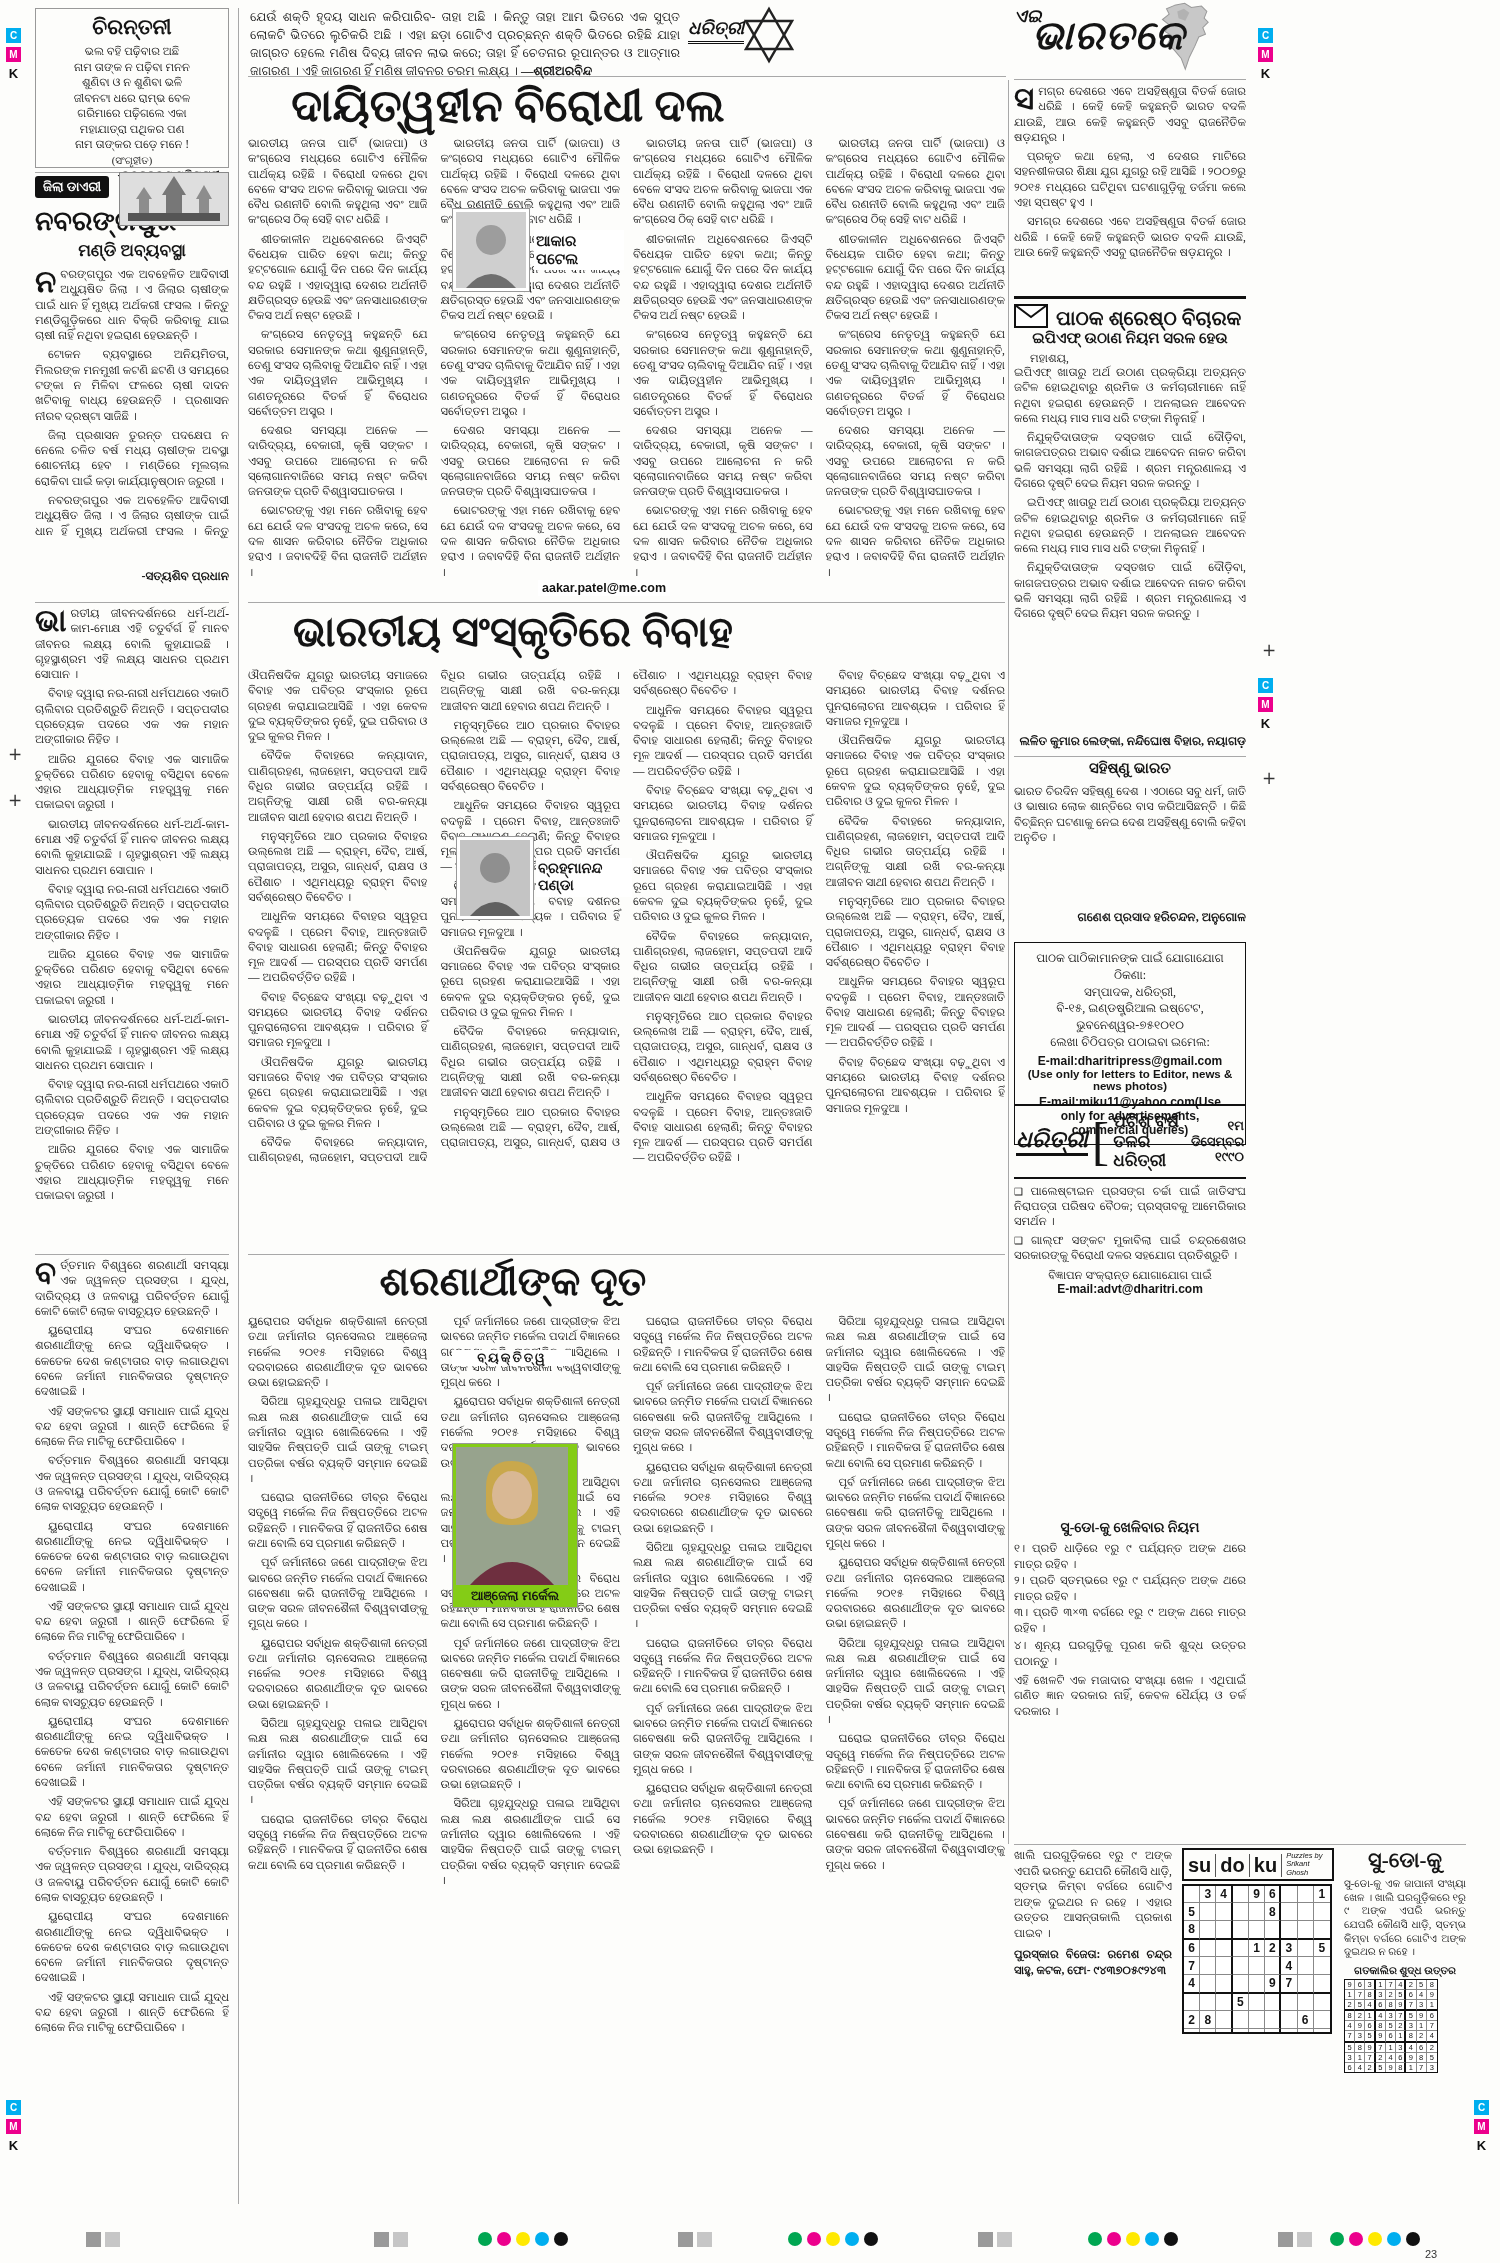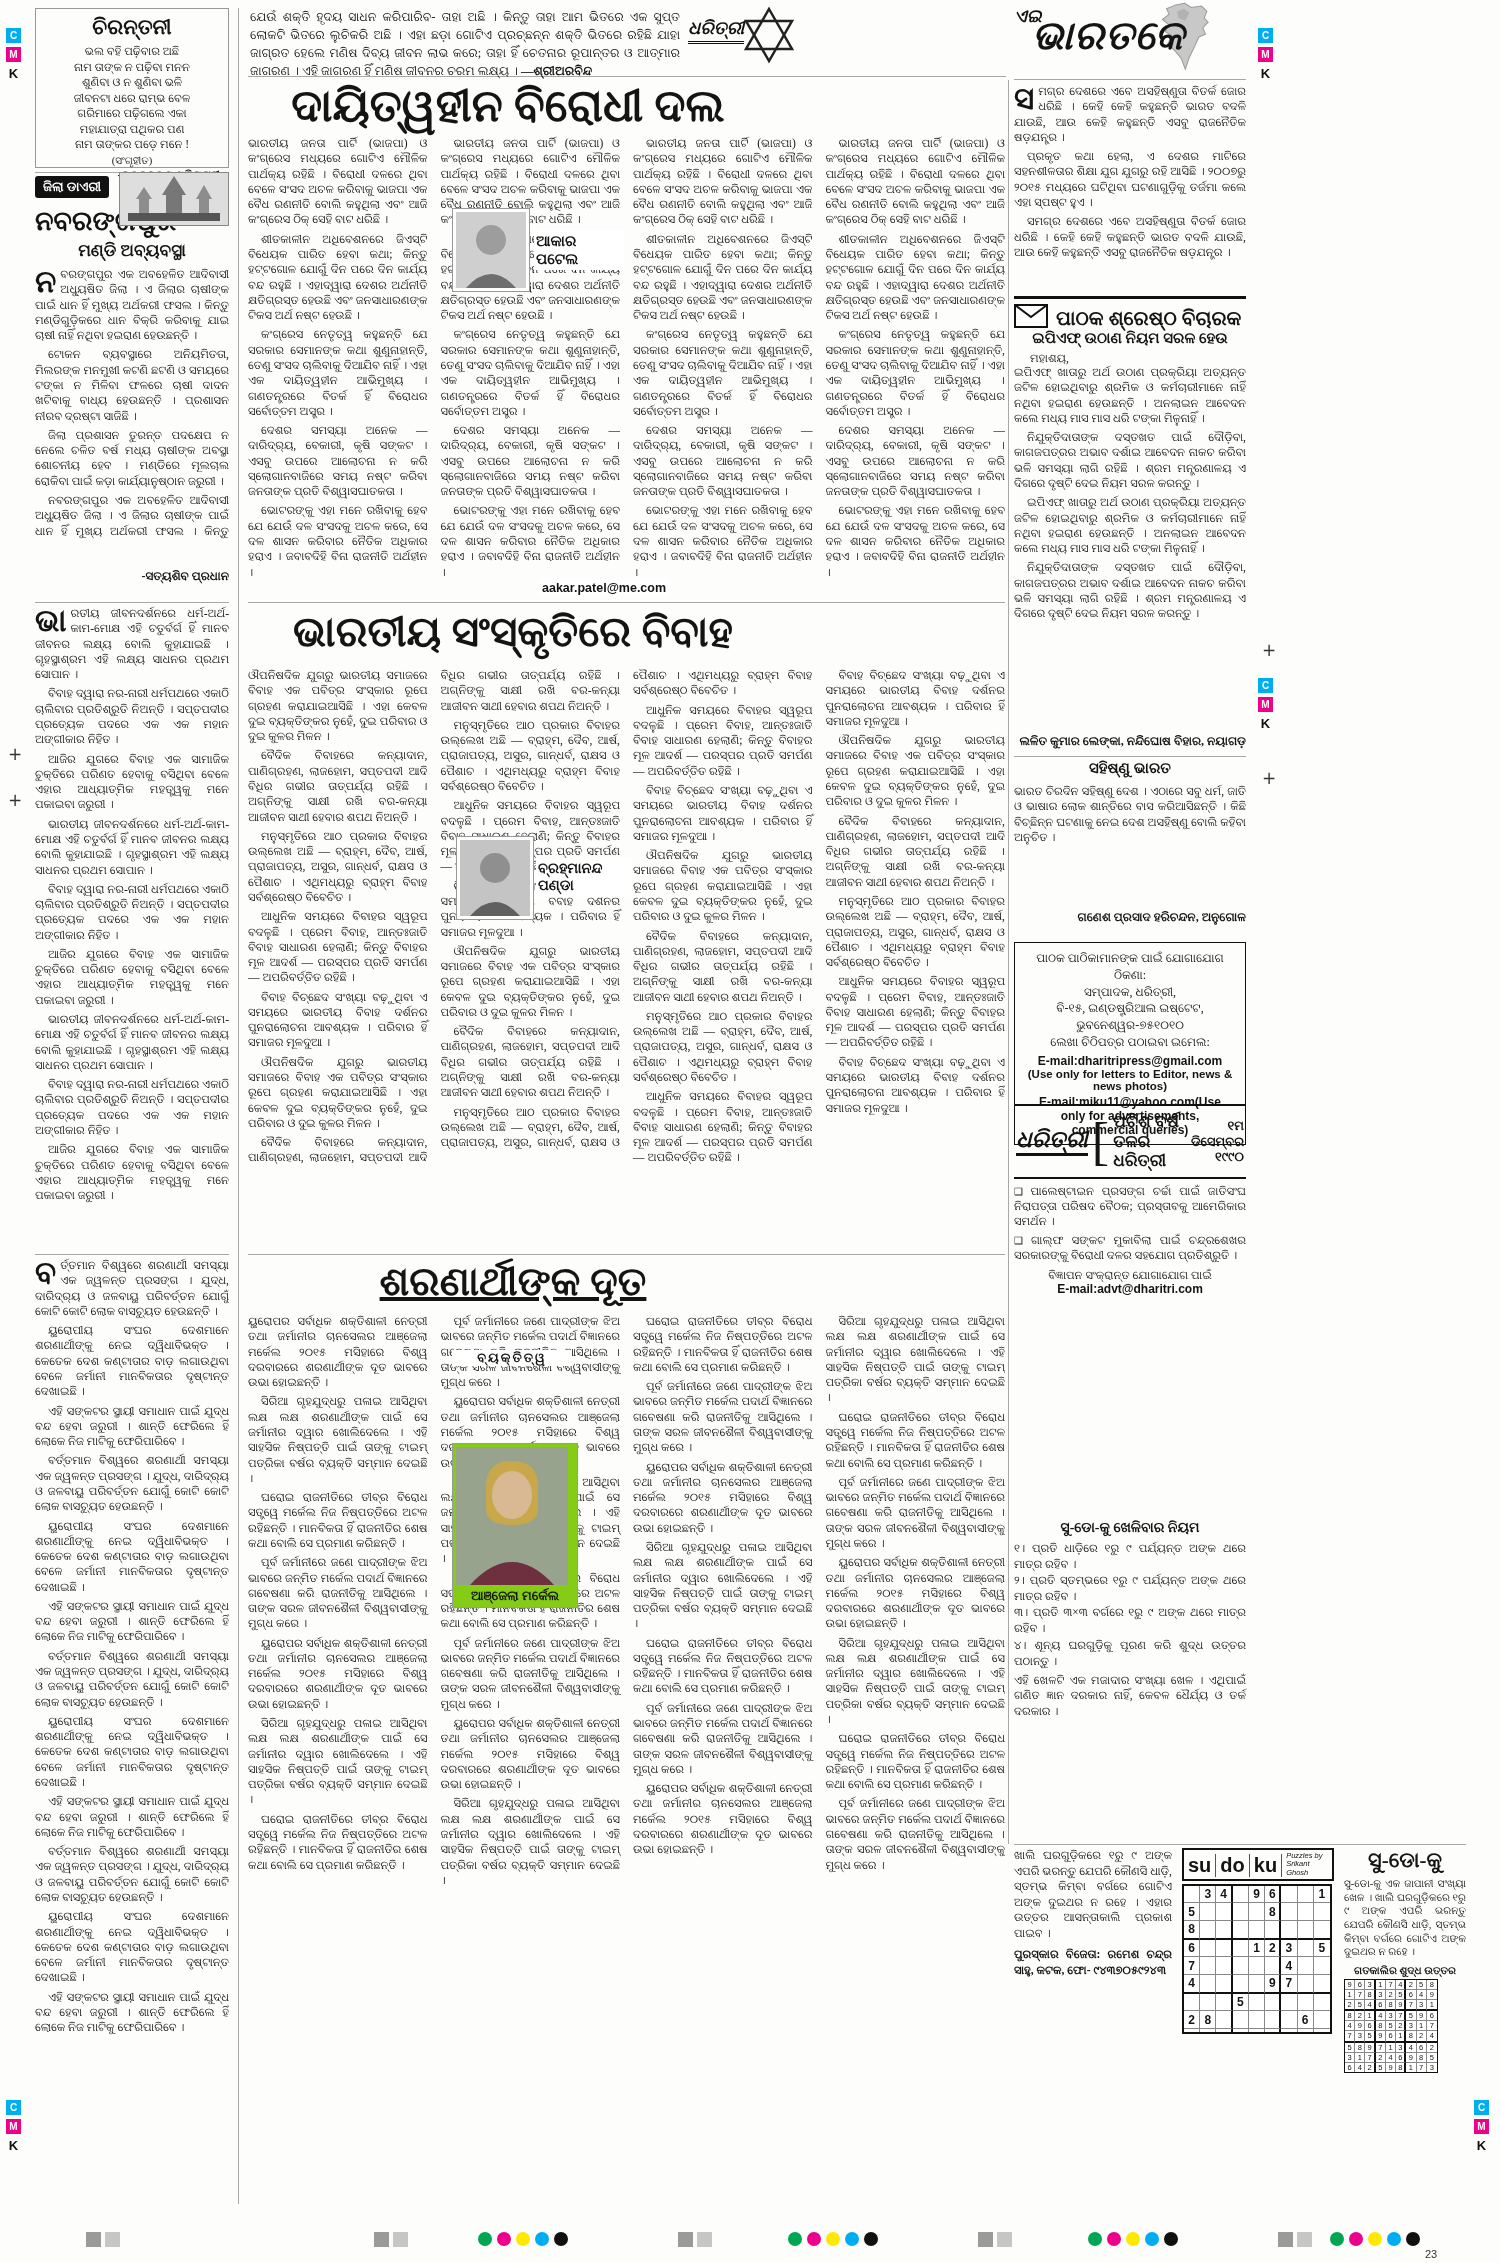--- a/index.html
+++ b/index.html
@@ -414,21 +414,21 @@
     </section>
   <div id="marr-photo" class="ph">
     <svg width="70" height="76" viewBox="0 0 70 76">
       <rect width="70" height="76" fill="#c4c4c4"></rect>
       <circle cx="35" cy="28" r="15" fill="#8f8f8f"></circle>
       <path d="M10 76 Q35 48 60 76 Z" fill="#606060"></path>
     </svg>
   </div>
   <div id="marr-caption" class="overlay">ବ୍ରହ୍ମାନନ୍ଦ ପଣ୍ଡା</div>
 
-  <h1 id="ref-head" style="margin:0;text-decoration:underline;">ଶରଣାର୍ଥୀଙ୍କ ଦୂତ</h1>
+  <h1 id="ref-head" style="margin:0;">ଶରଣାର୍ଥୀଙ୍କ ଦୂତ</h1>
   <section id="ref-body" class="article cols4 clip">
       <p>ୟୁରୋପର ସର୍ବାଧିକ ଶକ୍ତିଶାଳୀ ନେତ୍ରୀ ତଥା ଜର୍ମାନୀର ଚାନସେଲର ଆଞ୍ଜେଲା ମର୍କେଲ ୨୦୧୫ ମସିହାରେ ବିଶ୍ୱ ଦରବାରରେ ଶରଣାର୍ଥୀଙ୍କ ଦୂତ ଭାବରେ ଉଭା ହୋଇଛନ୍ତି ।</p>
       <p>ସିରିଆ ଗୃହଯୁଦ୍ଧରୁ ପଳାଇ ଆସିଥିବା ଲକ୍ଷ ଲକ୍ଷ ଶରଣାର୍ଥୀଙ୍କ ପାଇଁ ସେ ଜର୍ମାନୀର ଦ୍ୱାର ଖୋଲିଦେଲେ । ଏହି ସାହସିକ ନିଷ୍ପତ୍ତି ପାଇଁ ତାଙ୍କୁ ଟାଇମ୍ ପତ୍ରିକା ବର୍ଷର ବ୍ୟକ୍ତି ସମ୍ମାନ ଦେଇଛି ।</p>
       <p>ଘରୋଇ ରାଜନୀତିରେ ତୀବ୍ର ବିରୋଧ ସତ୍ତ୍ୱେ ମର୍କେଲ ନିଜ ନିଷ୍ପତ୍ତିରେ ଅଟଳ ରହିଛନ୍ତି । ମାନବିକତା ହିଁ ରାଜନୀତିର ଶେଷ କଥା ବୋଲି ସେ ପ୍ରମାଣ କରିଛନ୍ତି ।</p>
       <p>ପୂର୍ବ ଜର୍ମାନୀରେ ଜଣେ ପାଦ୍ରୀଙ୍କ ଝିଅ ଭାବରେ ଜନ୍ମିତ ମର୍କେଲ ପଦାର୍ଥ ବିଜ୍ଞାନରେ ଗବେଷଣା କରି ରାଜନୀତିକୁ ଆସିଥିଲେ । ତାଙ୍କ ସରଳ ଜୀବନଶୈଳୀ ବିଶ୍ୱବାସୀଙ୍କୁ ମୁଗ୍ଧ କରେ ।</p>
       <p>ୟୁରୋପର ସର୍ବାଧିକ ଶକ୍ତିଶାଳୀ ନେତ୍ରୀ ତଥା ଜର୍ମାନୀର ଚାନସେଲର ଆଞ୍ଜେଲା ମର୍କେଲ ୨୦୧୫ ମସିହାରେ ବିଶ୍ୱ ଦରବାରରେ ଶରଣାର୍ଥୀଙ୍କ ଦୂତ ଭାବରେ ଉଭା ହୋଇଛନ୍ତି ।</p>
       <p>ସିରିଆ ଗୃହଯୁଦ୍ଧରୁ ପଳାଇ ଆସିଥିବା ଲକ୍ଷ ଲକ୍ଷ ଶରଣାର୍ଥୀଙ୍କ ପାଇଁ ସେ ଜର୍ମାନୀର ଦ୍ୱାର ଖୋଲିଦେଲେ । ଏହି ସାହସିକ ନିଷ୍ପତ୍ତି ପାଇଁ ତାଙ୍କୁ ଟାଇମ୍ ପତ୍ରିକା ବର୍ଷର ବ୍ୟକ୍ତି ସମ୍ମାନ ଦେଇଛି ।</p>
       <p>ଘରୋଇ ରାଜନୀତିରେ ତୀବ୍ର ବିରୋଧ ସତ୍ତ୍ୱେ ମର୍କେଲ ନିଜ ନିଷ୍ପତ୍ତିରେ ଅଟଳ ରହିଛନ୍ତି । ମାନବିକତା ହିଁ ରାଜନୀତିର ଶେଷ କଥା ବୋଲି ସେ ପ୍ରମାଣ କରିଛନ୍ତି ।</p>
       <p>ପୂର୍ବ ଜର୍ମାନୀରେ ଜଣେ ପାଦ୍ରୀଙ୍କ ଝିଅ ଭାବରେ ଜନ୍ମିତ ମର୍କେଲ ପଦାର୍ଥ ବିଜ୍ଞାନରେ ଗବେଷଣା କରି ରାଜନୀତିକୁ ଆସିଥିଲେ । ତାଙ୍କ ସରଳ ଜୀବନଶୈଳୀ ବିଶ୍ୱବାସୀଙ୍କୁ ମୁଗ୍ଧ କରେ ।</p>
       <p>ୟୁରୋପର ସର୍ବାଧିକ ଶକ୍ତିଶାଳୀ ନେତ୍ରୀ ତଥା ଜର୍ମାନୀର ଚାନସେଲର ଆଞ୍ଜେଲା ମର୍କେଲ ୨୦୧୫ ମସିହାରେ ବିଶ୍ୱ ଦରବାରରେ ଶରଣାର୍ଥୀଙ୍କ ଦୂତ ଭାବରେ ଉଭା ହୋଇଛନ୍ତି ।</p>

